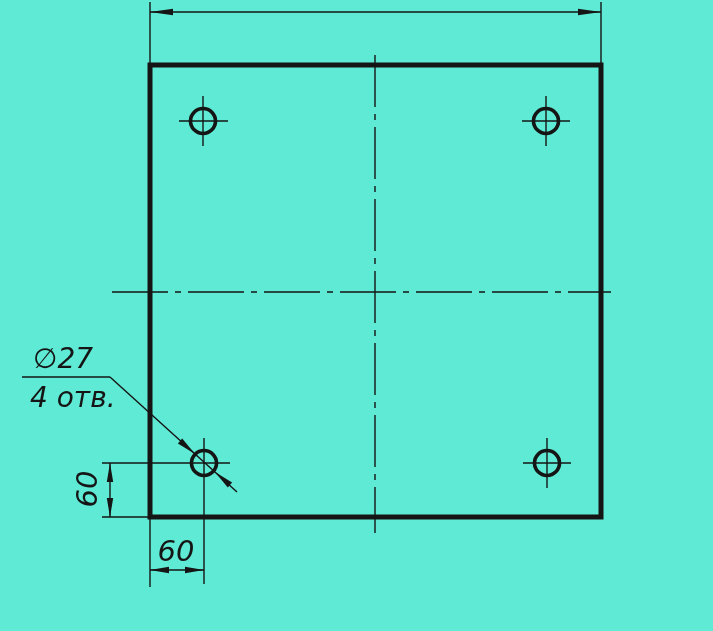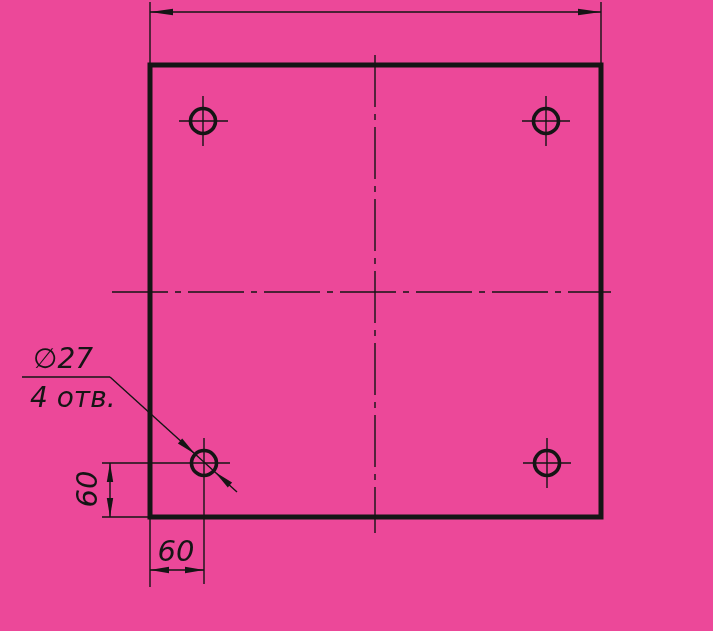--- a/index.html
+++ b/index.html
@@ -4,21 +4,21 @@
 <style>
   html, body {
     margin: 0;
     padding: 0;
     background: #ffffff;
   }
   .canvas {
     position: relative;
     width: 713px;
     height: 631px;
-    background: #ec4899;
+    background: #5eead4;
     overflow: hidden;
   }
   svg {
     display: block;
   }
   .thick {
     stroke: #151515;
     stroke-width: 5;
     fill: none;
   }

